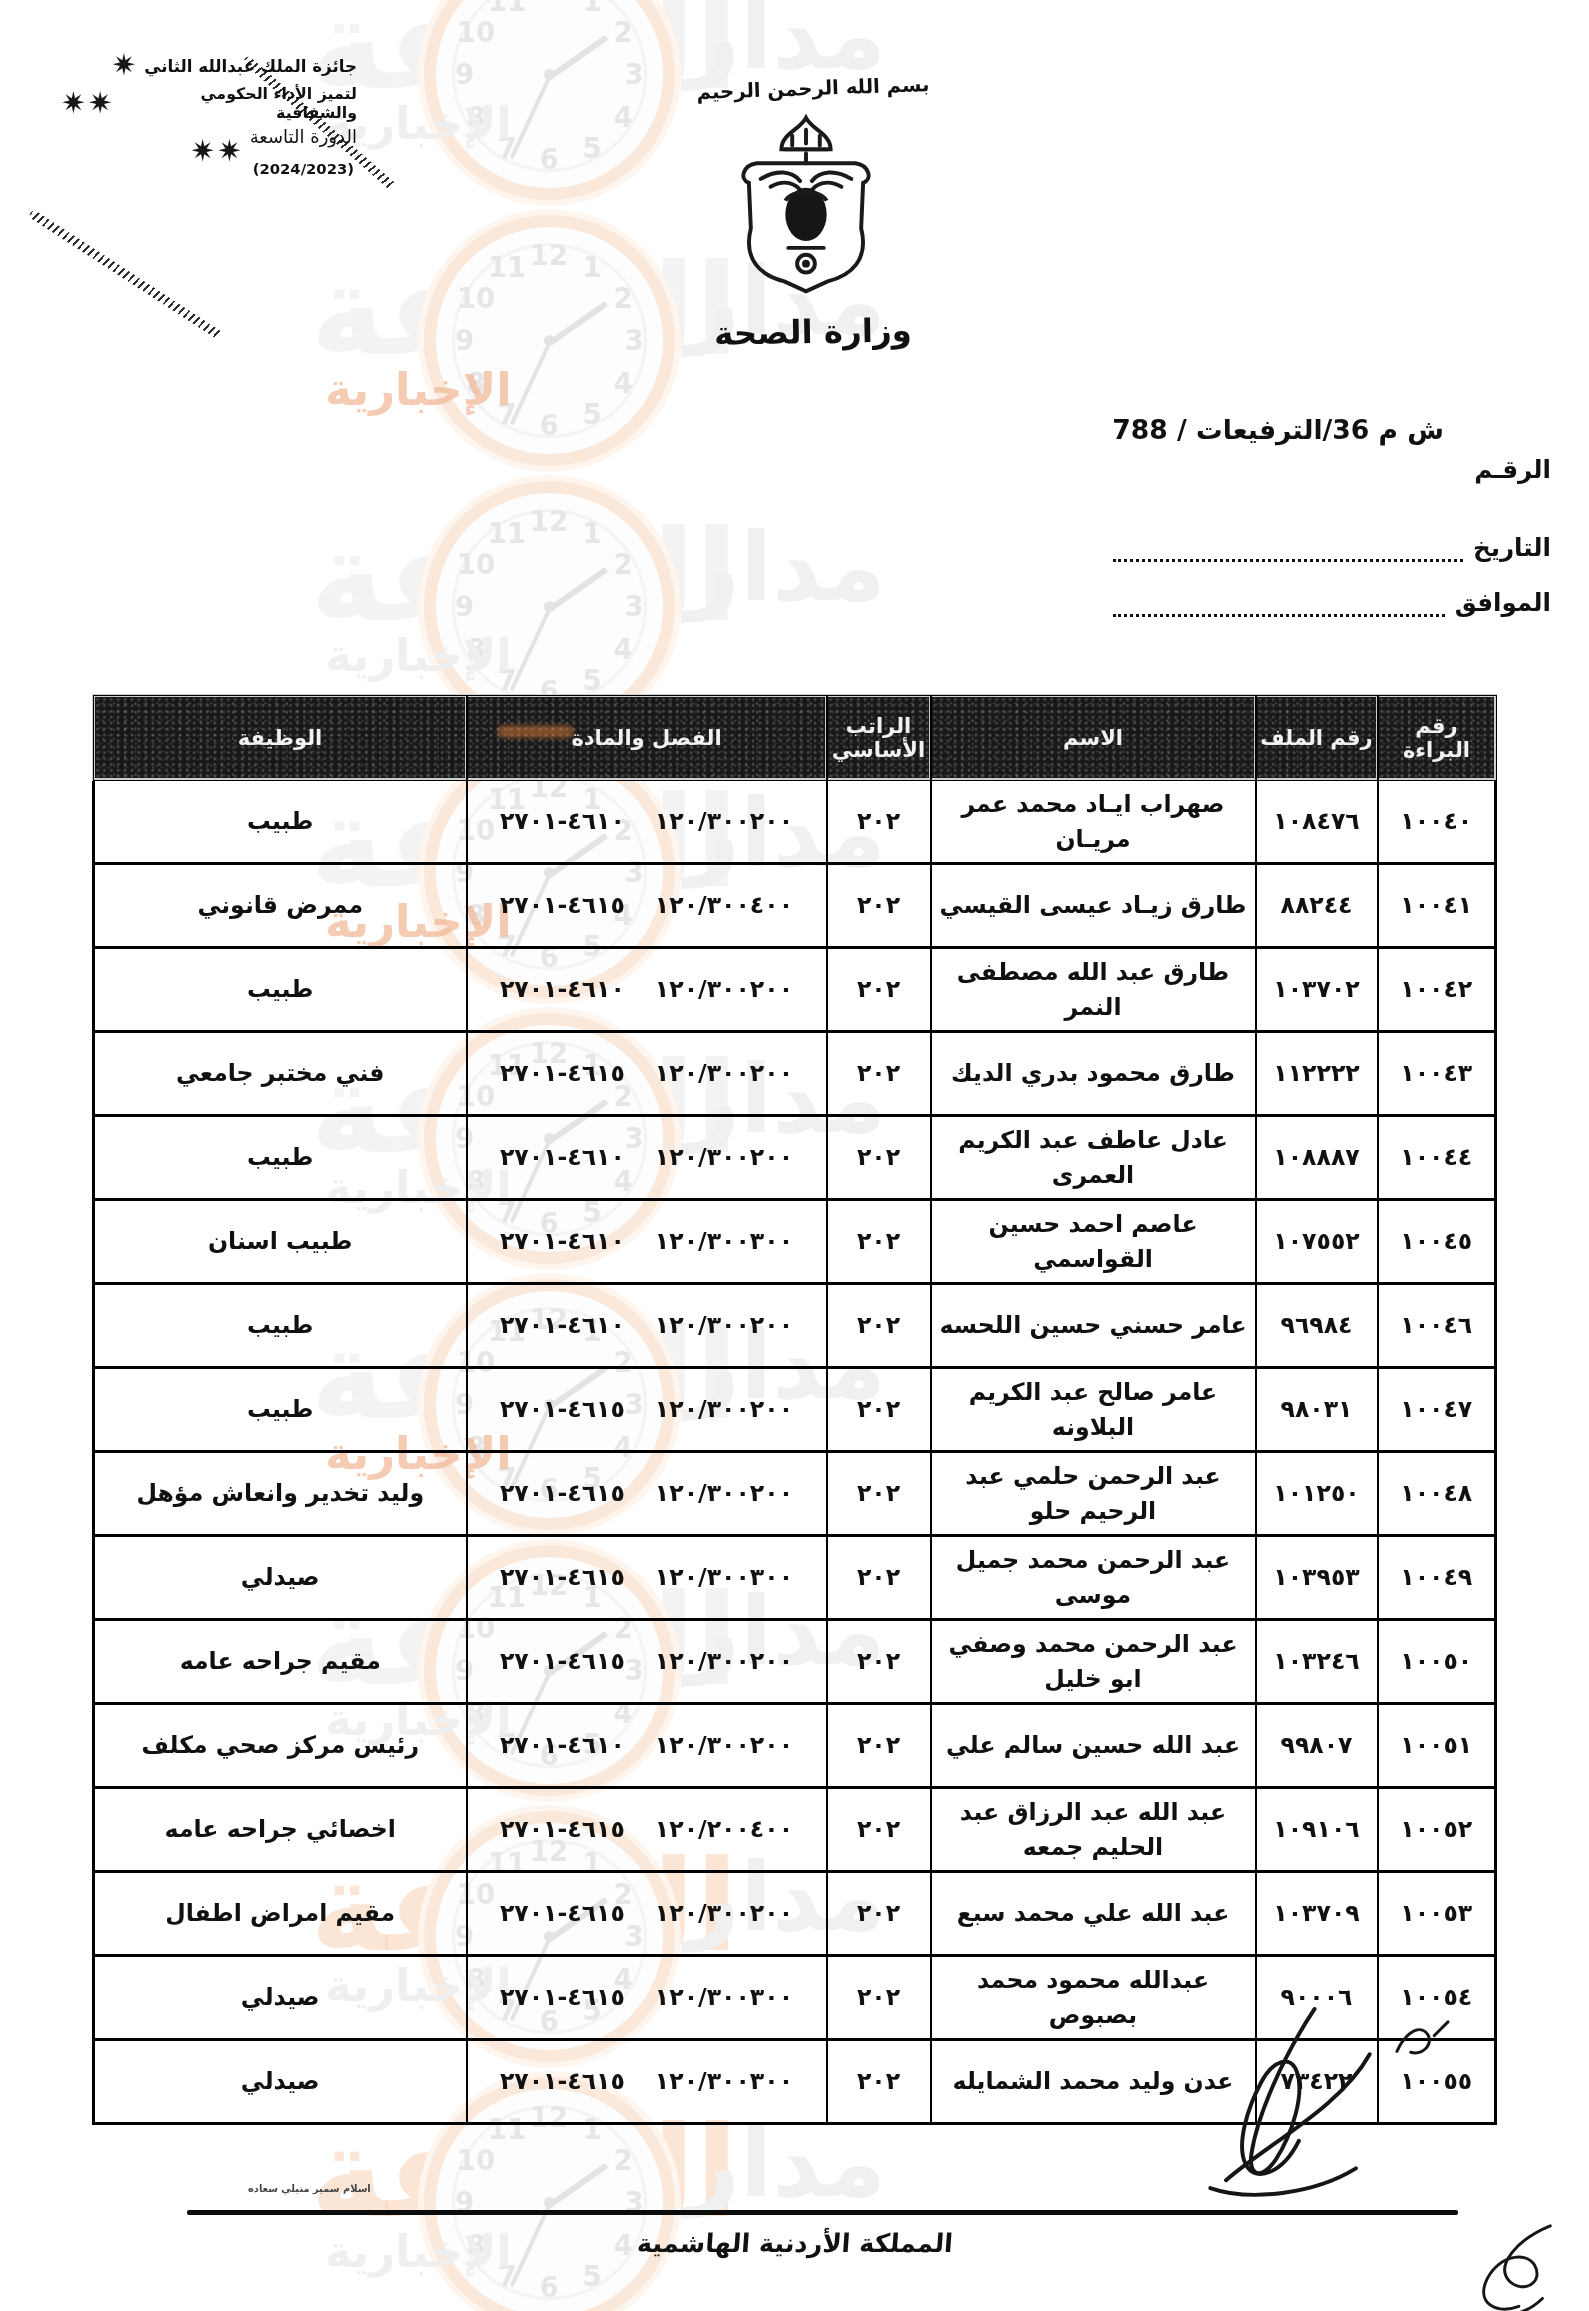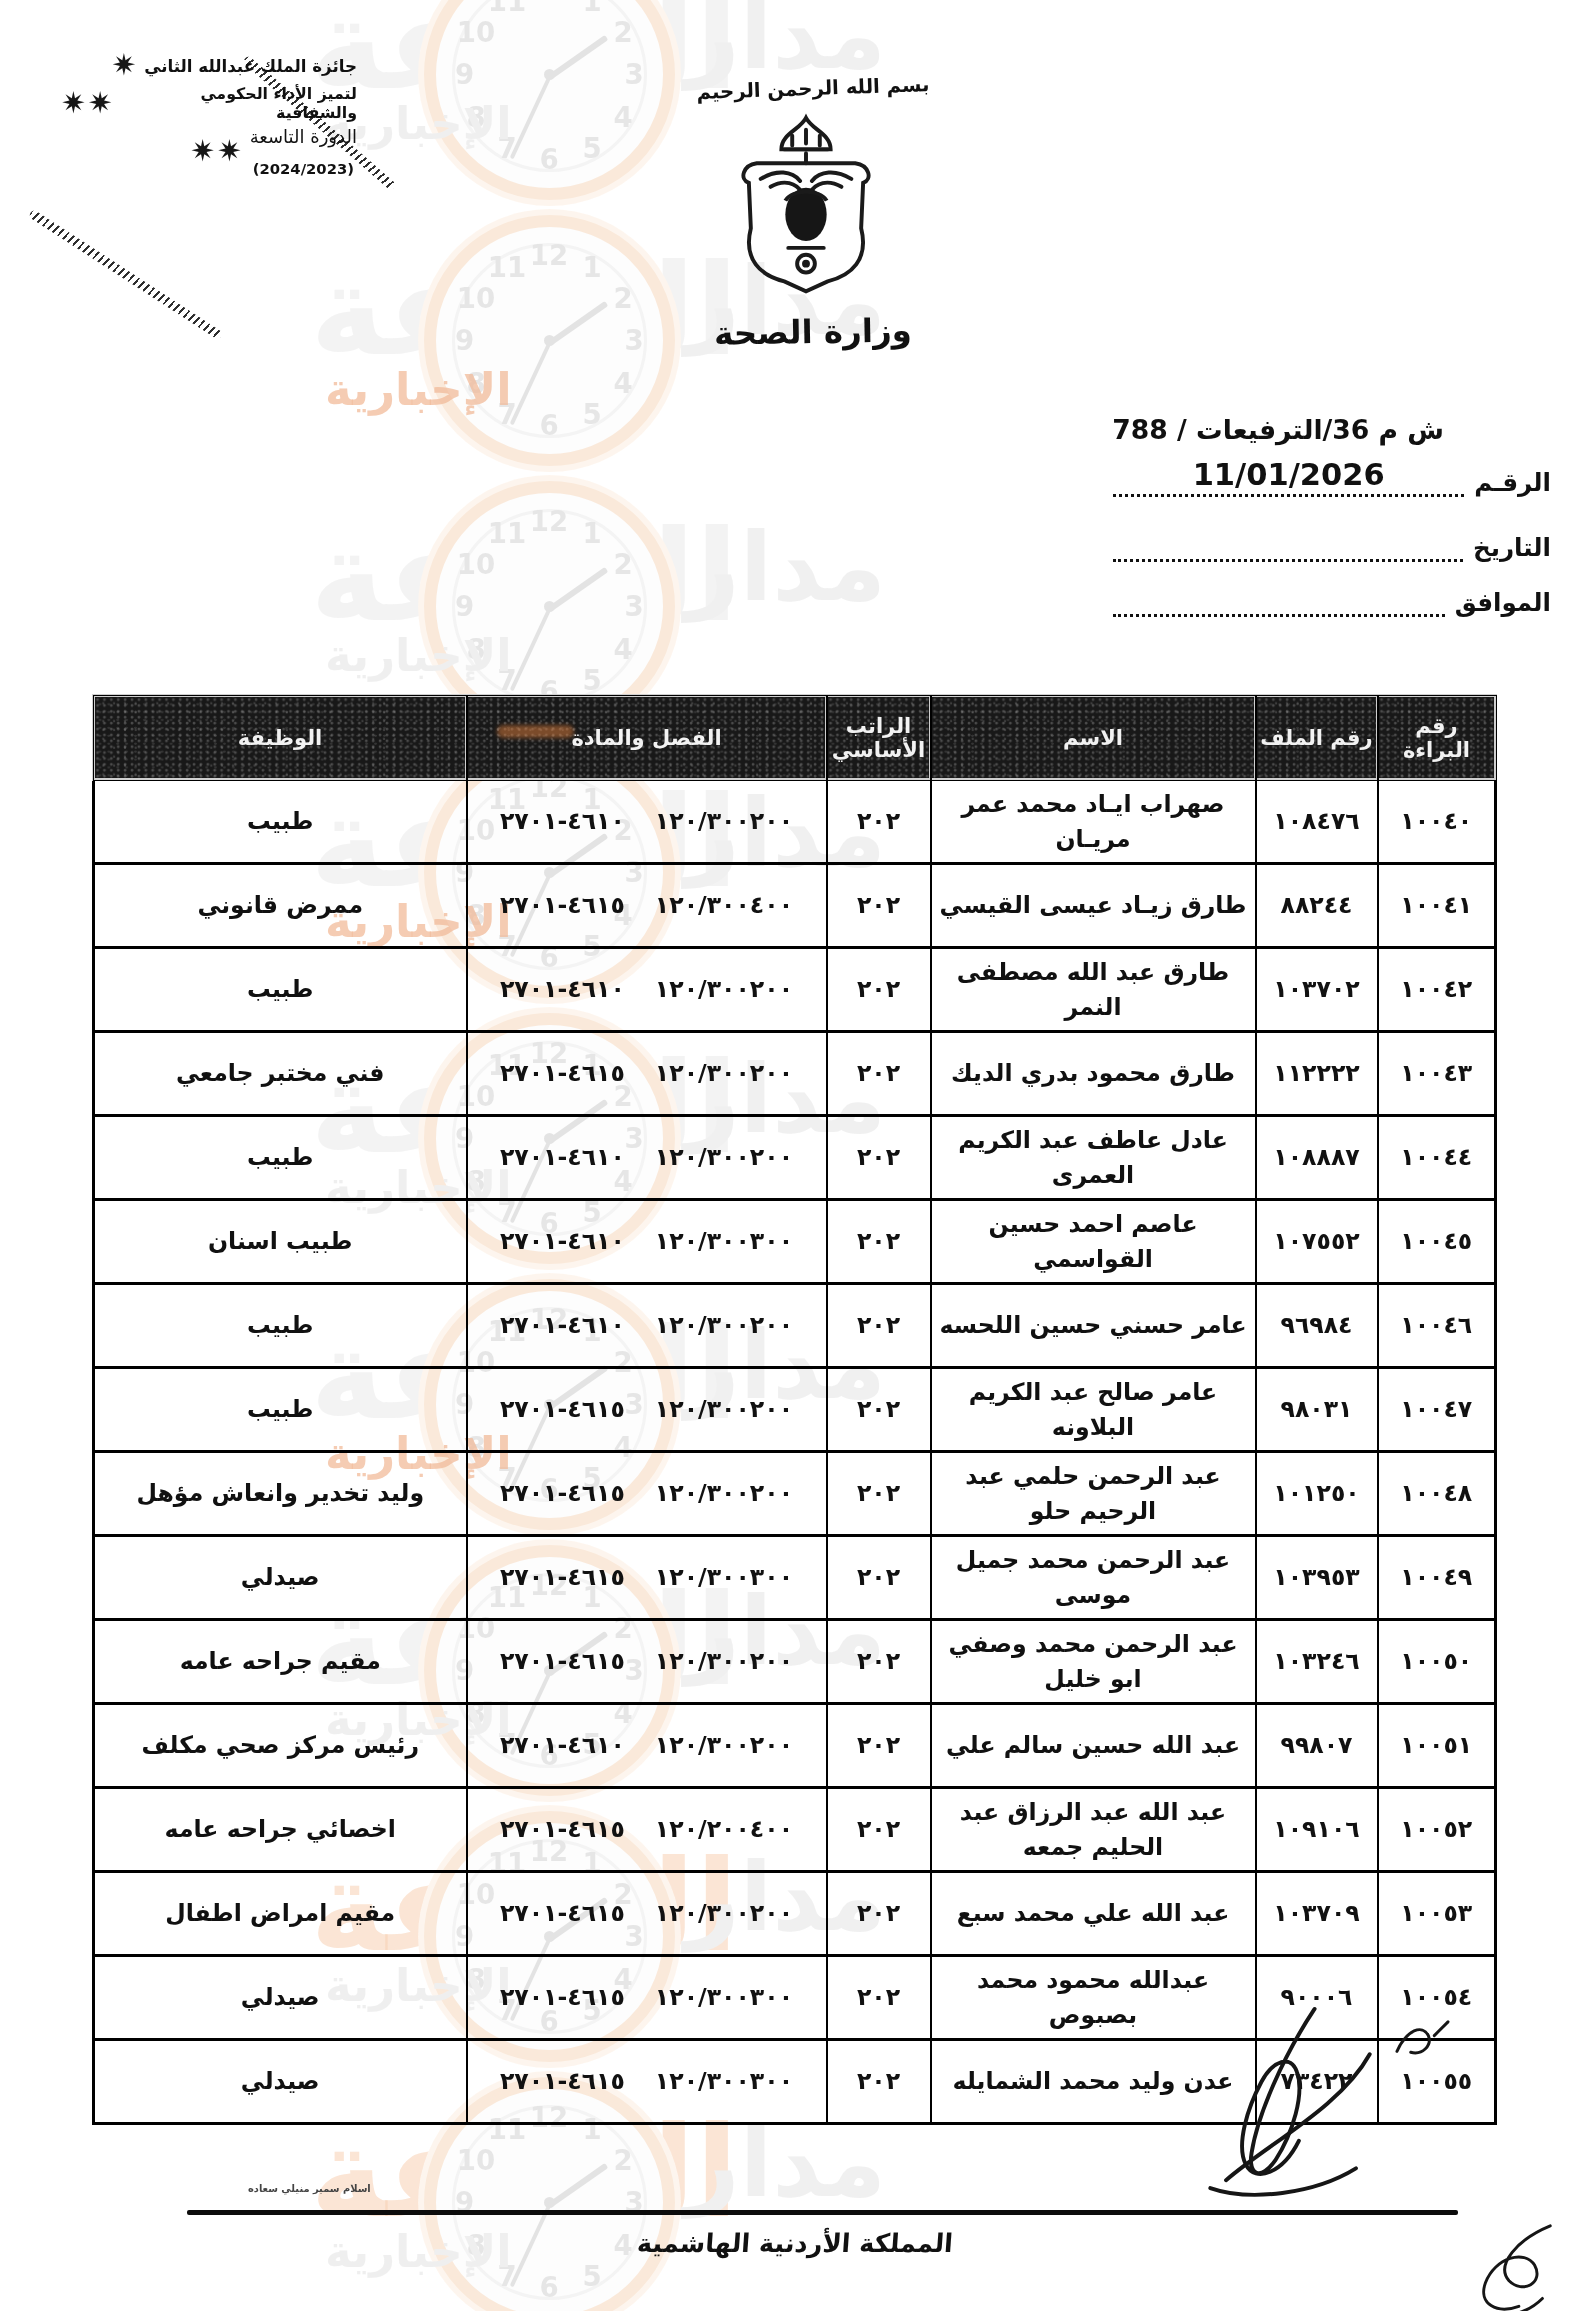--- a/index.html
+++ b/index.html
@@ -333,23 +333,20 @@
         </g>
         <ellipse cx="80" cy="106" rx="21" ry="27" fill="#161616"></ellipse>
         <path d="M59,92 C66,80 94,80 101,92" fill="none" stroke="#1a1a1a" stroke-width="4"></path>
       </svg>
     </div>
     <div class="ministry-callig">وزارة الصحة</div>
 
     <div class="ref-line">ش م 36/الترفيعات / 788</div>
     <div class="ref-row r1">
       <span class="lbl">الرقـم</span>
-      <span class="dots">
-        <span class="val">11/01/2026</span>
-      </span>
     </div>
     <div class="ref-row r3">
       <span class="lbl">الموافق</span>
       <span class="dots"></span>
     </div>
     <div class="ref-row r2">
       <span class="lbl">التاريخ</span>
       <span class="dots"></span>
     </div>
 

